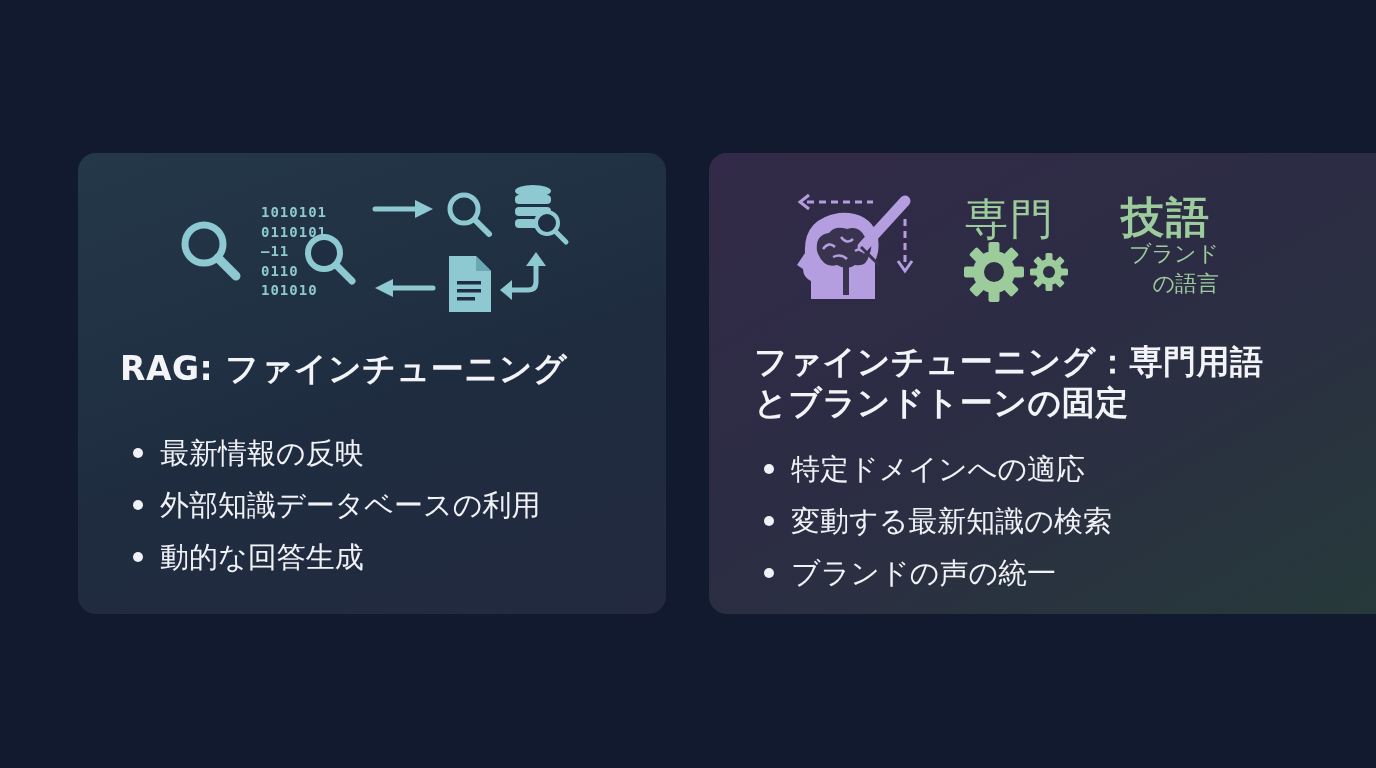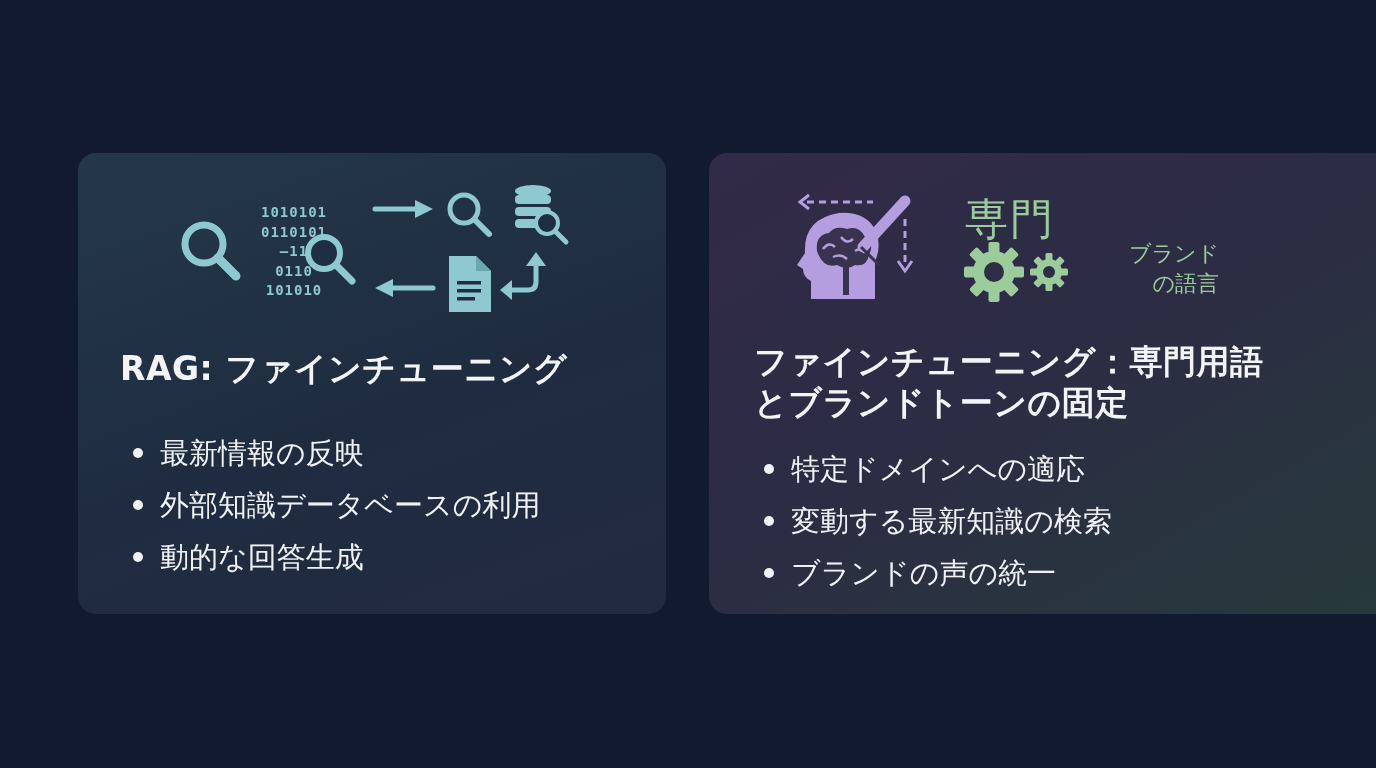--- a/index.html
+++ b/index.html
@@ -34,21 +34,21 @@
   }
   .card-rag ul.bullets { left: 55px; top: 274px; }
   .card-ft ul.bullets { left: 55px; top: 290px; }
   ul.bullets li { height: 52px; line-height: 52px; white-space: nowrap; display: flex; align-items: center; }
   ul.bullets li .dot {
     width: 10px; height: 10px; border-radius: 50%; background: #f0f2f6;
     margin-right: 17px; flex: none;
   }
   .binary {
     position: absolute; font-family: "DejaVu Sans Mono", monospace; font-weight: bold;
-    color: #8ec9d1; font-size: 14px; line-height: 19.5px; letter-spacing: 1px; text-align: center;
+    color: #8ec9d1; font-size: 14px; line-height: 19.5px; letter-spacing: 1px;
   }
   .kanji-big {
     position: absolute; color: #9ccc9c; font-size: 43px;
     font-weight: normal; letter-spacing: 2px;
   }
   .kanji-small {
     position: absolute; color: #9ccc9c; font-size: 22px; text-align: right; line-height: 30px;
   }
 </style>
 </head>
@@ -173,20 +173,21 @@
         <rect x="-3.5" y="-19" width="7" height="9" rx="1.5" transform="rotate(45)"></rect>
         <rect x="-3.5" y="-19" width="7" height="9" rx="1.5" transform="rotate(90)"></rect>
         <rect x="-3.5" y="-19" width="7" height="9" rx="1.5" transform="rotate(135)"></rect>
         <rect x="-3.5" y="-19" width="7" height="9" rx="1.5" transform="rotate(180)"></rect>
         <rect x="-3.5" y="-19" width="7" height="9" rx="1.5" transform="rotate(225)"></rect>
         <rect x="-3.5" y="-19" width="7" height="9" rx="1.5" transform="rotate(270)"></rect>
         <rect x="-3.5" y="-19" width="7" height="9" rx="1.5" transform="rotate(315)"></rect>
         <circle r="6" fill="#2e2f45"></circle>
       </g>
     </svg>
+    <div class="kanji-big" style="left:412px;top:36px;font-weight:bold;">技語</div>
     <div class="kanji-small" style="left:405px;top:86px;width:105px;">
       <div>ブランド</div>
       <div>の語言</div>
     </div>
   </div>
   <div class="title">ファインチューニング：専門用語とブランドトーンの固定</div>
   <ul class="bullets">
     <li>
         <span class="dot"></span>
         <span>特定ドメインへの適応</span>

